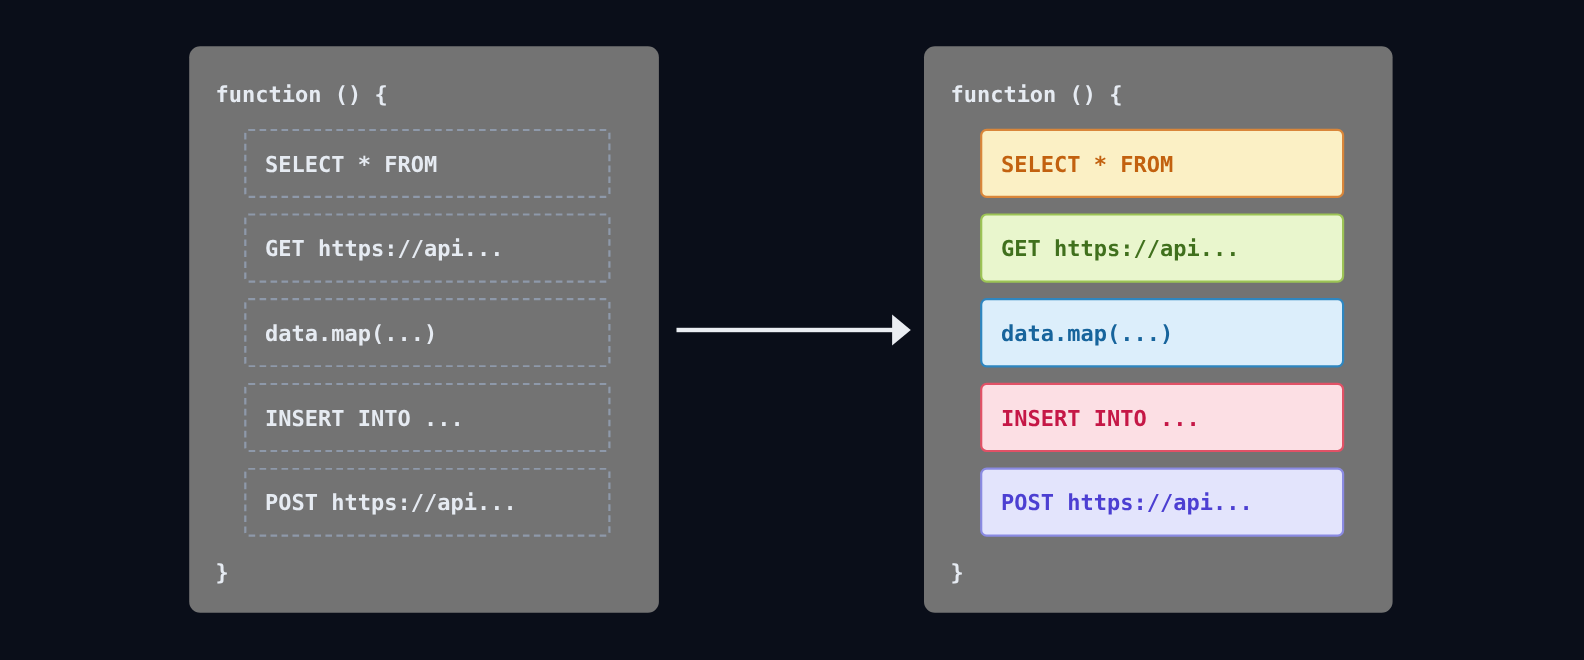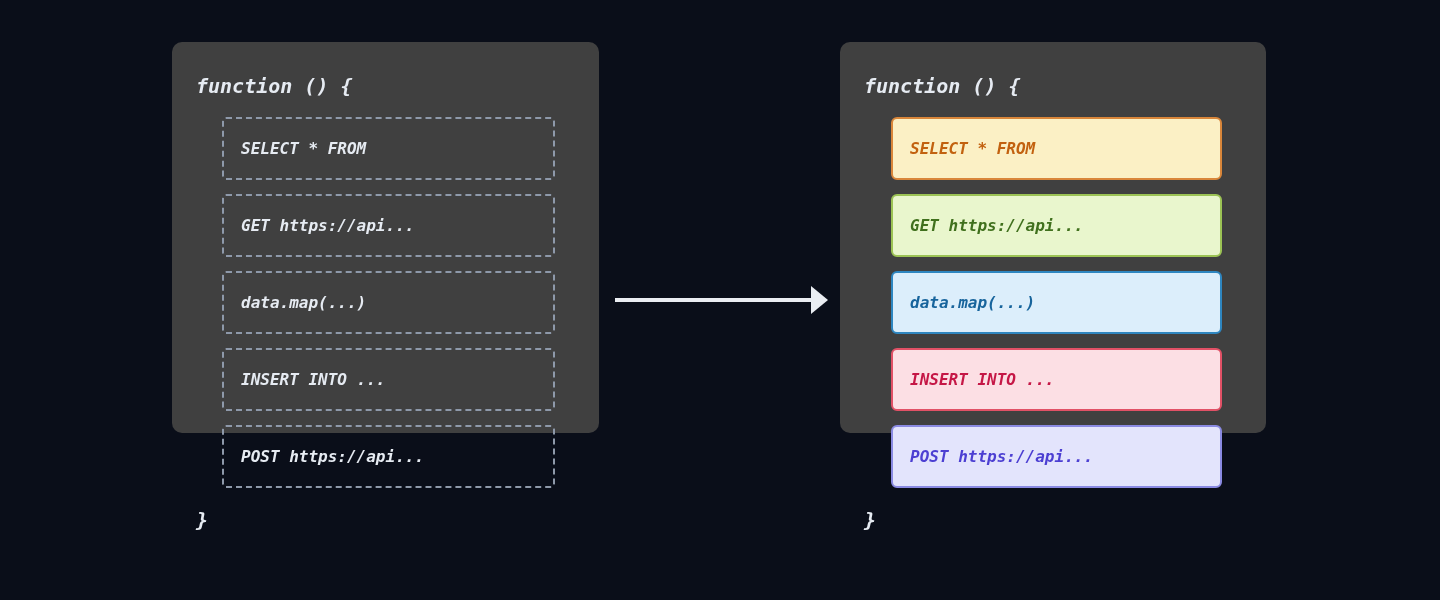--- a/index.html
+++ b/index.html
@@ -12,27 +12,26 @@
     overflow: hidden;
   }
   .stage {
     position: relative;
     width: 1440px;
     height: 600px;
   }
   .panel {
     position: absolute;
     top: 42px;
-    height: 391px;
-    background: #404040;
+    height: 515px;
+    background: #737373;
     border-radius: 10px;
     box-sizing: border-box;
     padding: 30px 0 23px 0;
     color: #e6ebf2;
-    font-style: italic;
   }
   .panel-left  { left: 172px; width: 427px; }
   .panel-right { left: 840px; width: 426px; }
   .fn-header, .fn-footer {
     font-size: 20px;
     font-weight: bold;
     line-height: 28px;
     margin-left: 24px;
     white-space: pre;
     color: #e6ebf2;
@@ -44,21 +43,21 @@
     flex-direction: column;
     gap: 14px;
   }
   .panel-right .blocks { margin: 17px 44px 0 51px; }
   .block {
     height: 63px;
     box-sizing: border-box;
     display: flex;
     align-items: center;
     padding-left: 17px;
-    font-size: 16px;
+    font-size: 20px;
     font-weight: bold;
     white-space: pre;
   }
   .block-plain {
     border: 2px dashed #8e99aa;
     border-radius: 4px;
     color: #e6ebf2;
     background: transparent;
   }
   .block-colored {

